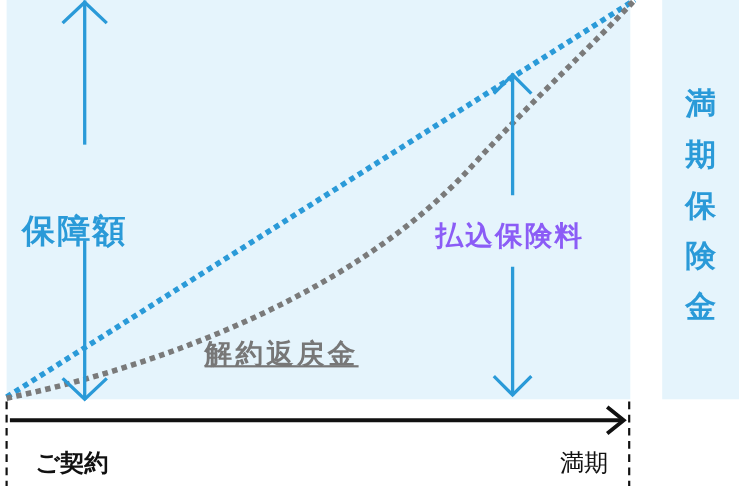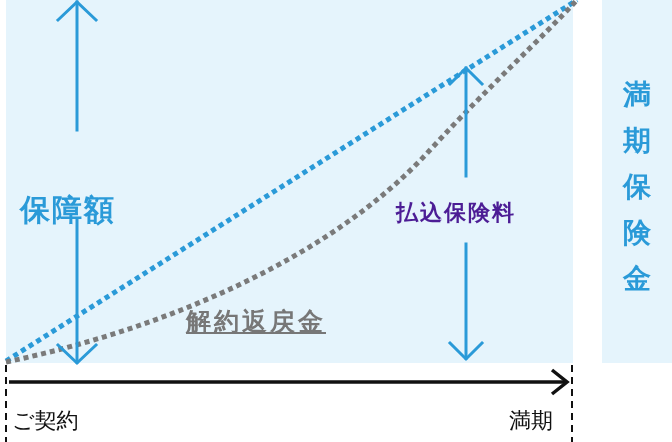--- a/index.html
+++ b/index.html
@@ -3,27 +3,27 @@
   <meta charset="utf-8">
   <style>
     html, body { margin: 0; padding: 0; background: #ffffff; }
     body { width: 672px; height: 442px; position: relative; overflow: hidden;
            font-family: "DejaVu Sans", "Liberation Sans", sans-serif; }
     .panel-main { position: absolute; left: 6px; top: 0; width: 567px; height: 363px; background: #e5f4fc; }
     .panel-side { position: absolute; left: 602px; top: 0; width: 70px; height: 363px; background: #e5f4fc; }
     svg.overlay { position: absolute; left: 0; top: 0; }
     .label { position: absolute; white-space: nowrap; font-weight: bold; }
     .lbl-coverage { left: 20px; top: 158px; font-size: 30px; color: #2a9ad8; letter-spacing: 2px; margin-top: 32px; }
-    .lbl-premium { left: 396px; top: 198px; font-size: 22px; color: #4c1d95; letter-spacing: 2px; }
+    .lbl-premium { left: 396px; top: 198px; font-size: 25px; color: #8b5cf6; letter-spacing: 2px; }
     .lbl-surrender { left: 186px; top: 305px; font-size: 25px; color: #777777; letter-spacing: 3px; text-decoration: underline; }
     .lbl-maturity { left: 612px; top: 72px; width: 50px; font-size: 28px; color: #2a9ad8;
                     text-align: center; line-height: 46px; }
     .lbl-maturity span { display: block; }
     .tick-label { position: absolute; font-size: 22px; color: #111111; top: 406px; font-weight: normal; }
-    .tick-start { left: 12px; }
+    .tick-start { left: 32px; font-weight: bold; }
     .tick-end { left: 509px; }
   </style>
 </head>
 <body>
 
 <div class="panel-main"></div>
 <div class="panel-side"></div>
 
 <svg class="overlay" width="672" height="442" viewBox="0 0 672 442">
 

